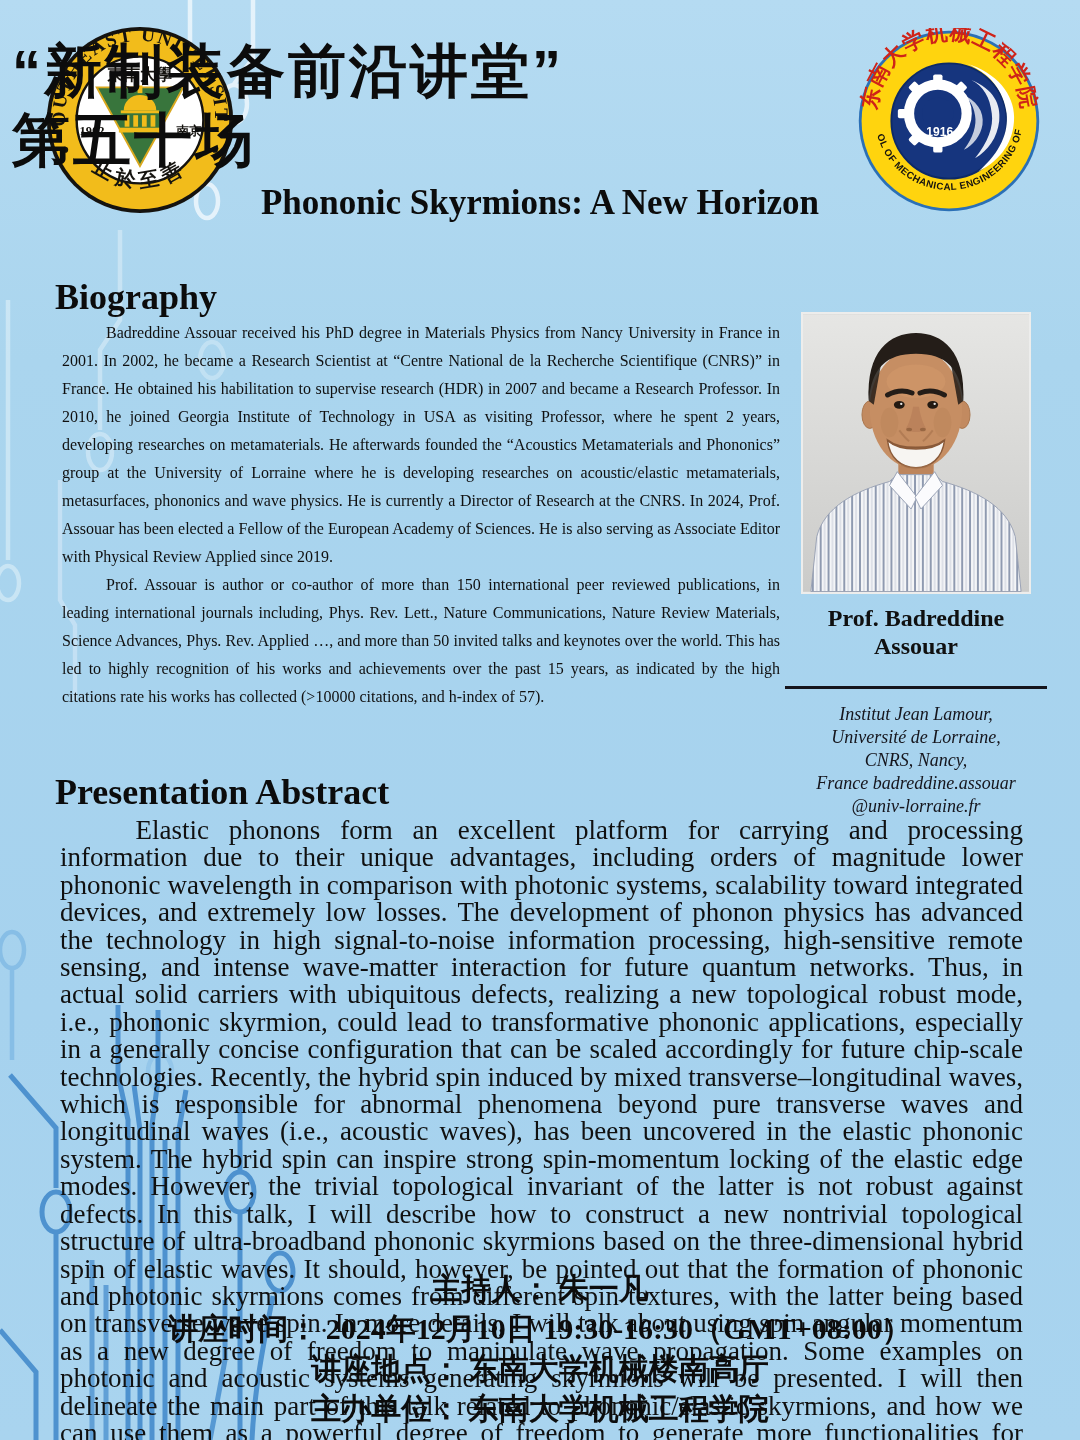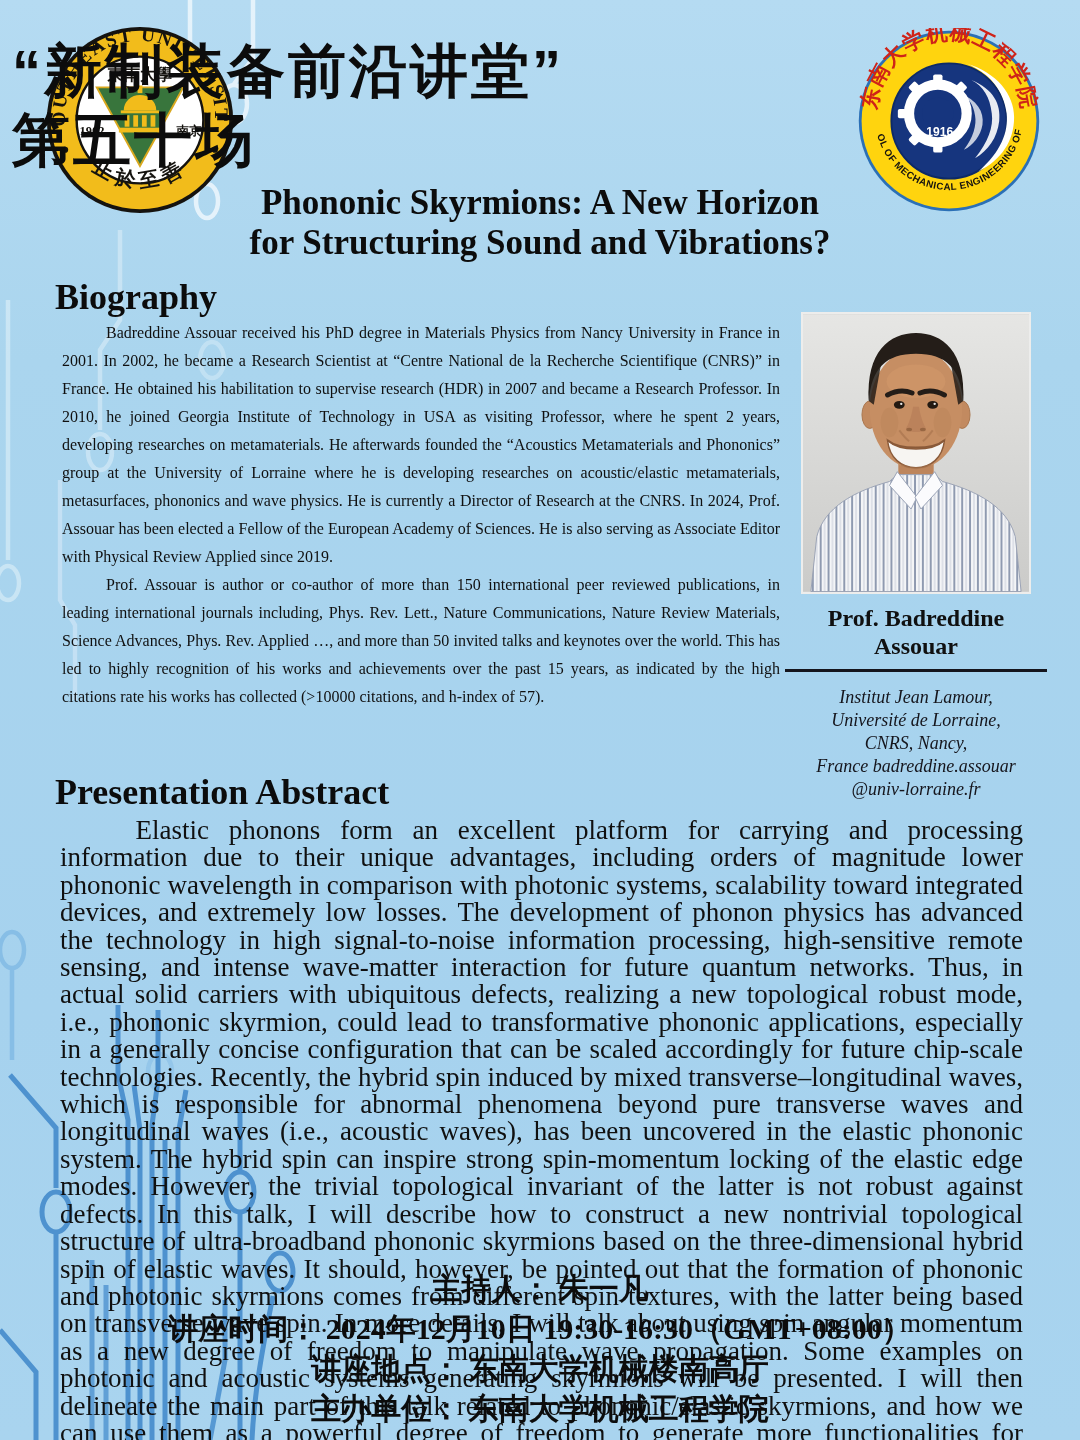--- a/index.html
+++ b/index.html
@@ -30,21 +30,21 @@
   #abstract-heading{left:55px;top:771px;}
 
   #bio-text{left:62px;top:319px;width:718px;
     font-size:16px;line-height:28px;text-align:justify;}
   #bio-text p{margin:0;text-indent:2.75em;}
 
   #bio-right{left:785px;top:312px;width:262px;text-align:center;}
   #speaker-photo{width:230px;height:282px;margin:0 auto;background:#d8d8d6;
     border:2px solid rgba(255,255,255,.55);box-sizing:border-box;overflow:hidden;}
   #speaker-name{margin:10px auto 0;font-weight:bold;font-size:24px;line-height:28px;
-    border-bottom:3px solid #15151c;padding-bottom:9px;width:100%;}
+    border-bottom:3px solid #15151c;padding-bottom:26px;width:100%;}
   #speaker-affiliation{margin-top:14px;font-style:italic;font-size:18px;line-height:23px;color:#15151c;}
   #speaker-affiliation span{display:block;}
 
   #abstract-text{left:60px;top:817px;width:963px;
     font-size:27px;line-height:27.4px;text-align:justify;text-indent:2.8em;}
 
   #footer{left:0;top:1269px;width:1080px;text-align:center;
     font-weight:bold;font-size:30px;line-height:40px;color:#0c0c0c;}
 </style>
 </head>
@@ -156,21 +156,20 @@
     </g>
     <text x="90" y="116" text-anchor="middle" font-family="Liberation Sans,sans-serif" font-size="13" font-weight="bold" fill="#ffffff">1916</text>
   </svg>
 
   <div id="title-zh" class="layer">
     <div>“新制装备前沿讲堂”</div>
     <div>第五十场</div>
   </div>
   <div id="title-en" class="layer">
     <div>Phononic Skyrmions: A New Horizon</div>
-    <div>for Structuring Sound and Vibrations?</div>
   </div>
 
   <div id="bio-heading" class="layer section-heading">Biography</div>
   <div id="bio-text" class="layer">
     <p>Badreddine Assouar received his PhD degree in Materials Physics from Nancy University in France in 2001. In 2002, he became a Research Scientist at “Centre National de la Recherche Scientifique (CNRS)” in France. He obtained his habilitation to supervise research (HDR) in 2007 and became a Research Professor. In 2010, he joined Georgia Institute of Technology in USA as visiting Professor, where he spent 2 years, developing researches on metamaterials. He afterwards founded the “Acoustics Metamaterials and Phononics” group at the University of Lorraine where he is developing researches on acoustic/elastic metamaterials, metasurfaces, phononics and wave physics. He is currently a Director of Research at the CNRS. In 2024, Prof. Assouar has been elected a Fellow of the European Academy of Sciences. He is also serving as Associate Editor with Physical Review Applied since 2019.</p>
     <p>Prof. Assouar is author or co-author of more than 150 international peer reviewed publications, in leading international journals including, Phys. Rev. Lett., Nature Communications, Nature Review Materials, Science Advances, Phys. Rev. Applied …, and more than 50 invited talks and keynotes over the world. This has led to highly recognition of his works and achievements over the past 15 years, as indicated by the high citations rate his works has collected (&gt;10000 citations, and h-index of 57).</p>
   </div>
 
   <div id="bio-right" class="layer">
     <div id="speaker-photo">

